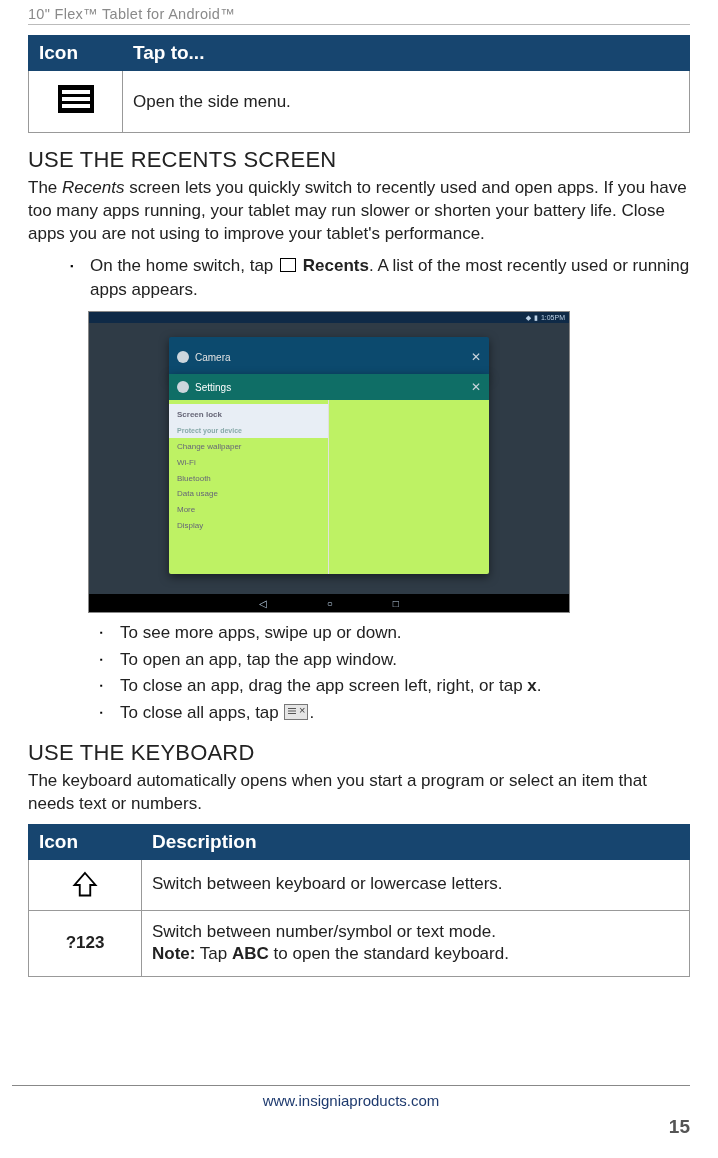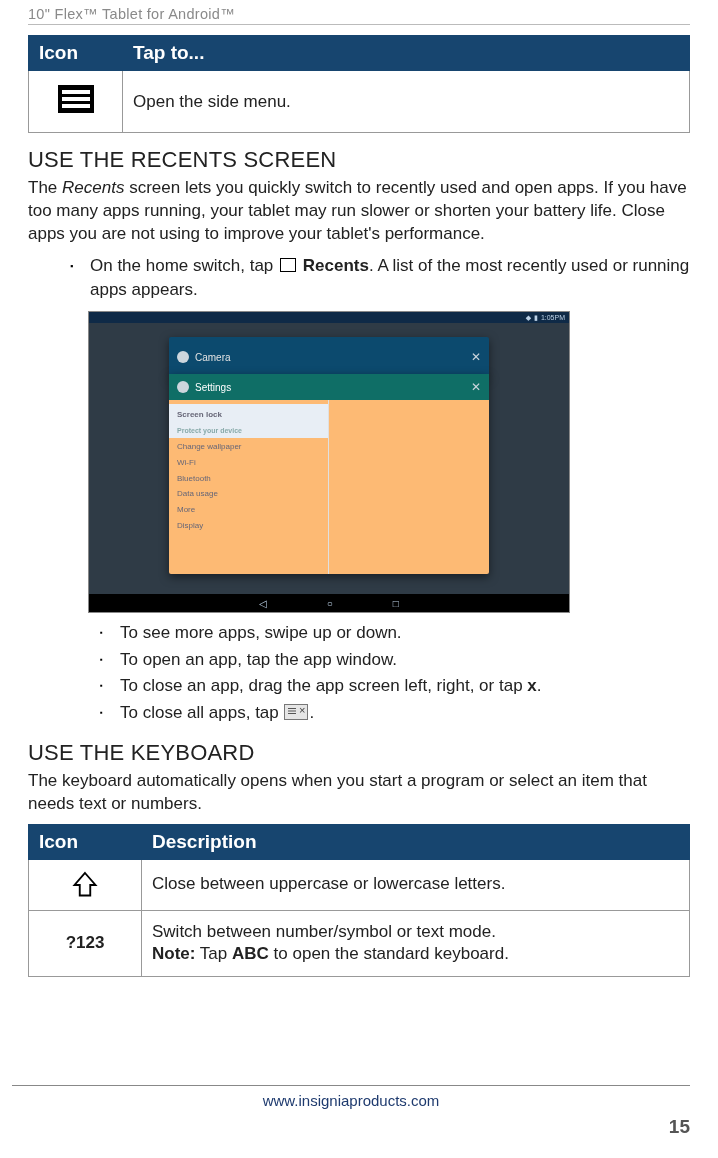--- a/index.html
+++ b/index.html
@@ -199,21 +199,21 @@
     color:#bcd1e6;
     font-size:7px;
     padding-right:4px;
     box-sizing:border-box;
     gap:3px;
   }
   .tablet-shot .card {
     position: absolute;
     left: 80px;
     right: 80px;
-    background: #fdba74;
+    background: #bef264;
     border-radius: 2px;
     box-shadow: 0 3px 10px rgba(0,0,0,.5);
   }
   .tablet-shot .card-head {
     height: 24px;
     display:flex; align-items:center;
     color:#e3e3e3;
     font-size:10px;
     padding: 0 8px;
     gap:6px;
@@ -415,21 +415,21 @@
         <th>Description</th>
       </tr>
       <tr>
         <td>
           <span class="shift-icon">
             <svg viewBox="0 0 40 40">
               <path d="M20 4 L34 20 L27 20 L27 34 L13 34 L13 20 L6 20 Z" fill="#fff" stroke="#000" stroke-width="2.5"></path>
             </svg>
           </span>
         </td>
-        <td>Close between uppercase or lowercase letters.</td>
+        <td>Switch between keyboard or lowercase letters.</td>
       </tr>
       <tr>
         <td class="q123">?123</td>
         <td>
           <span>Switch between number/symbol or text mode.</span><br>
           <span class="bold">Note:</span><span> Tap </span><span class="bold">ABC</span><span> to open the standard keyboard.</span>
         </td>
       </tr>
     </tbody>
       </table>

